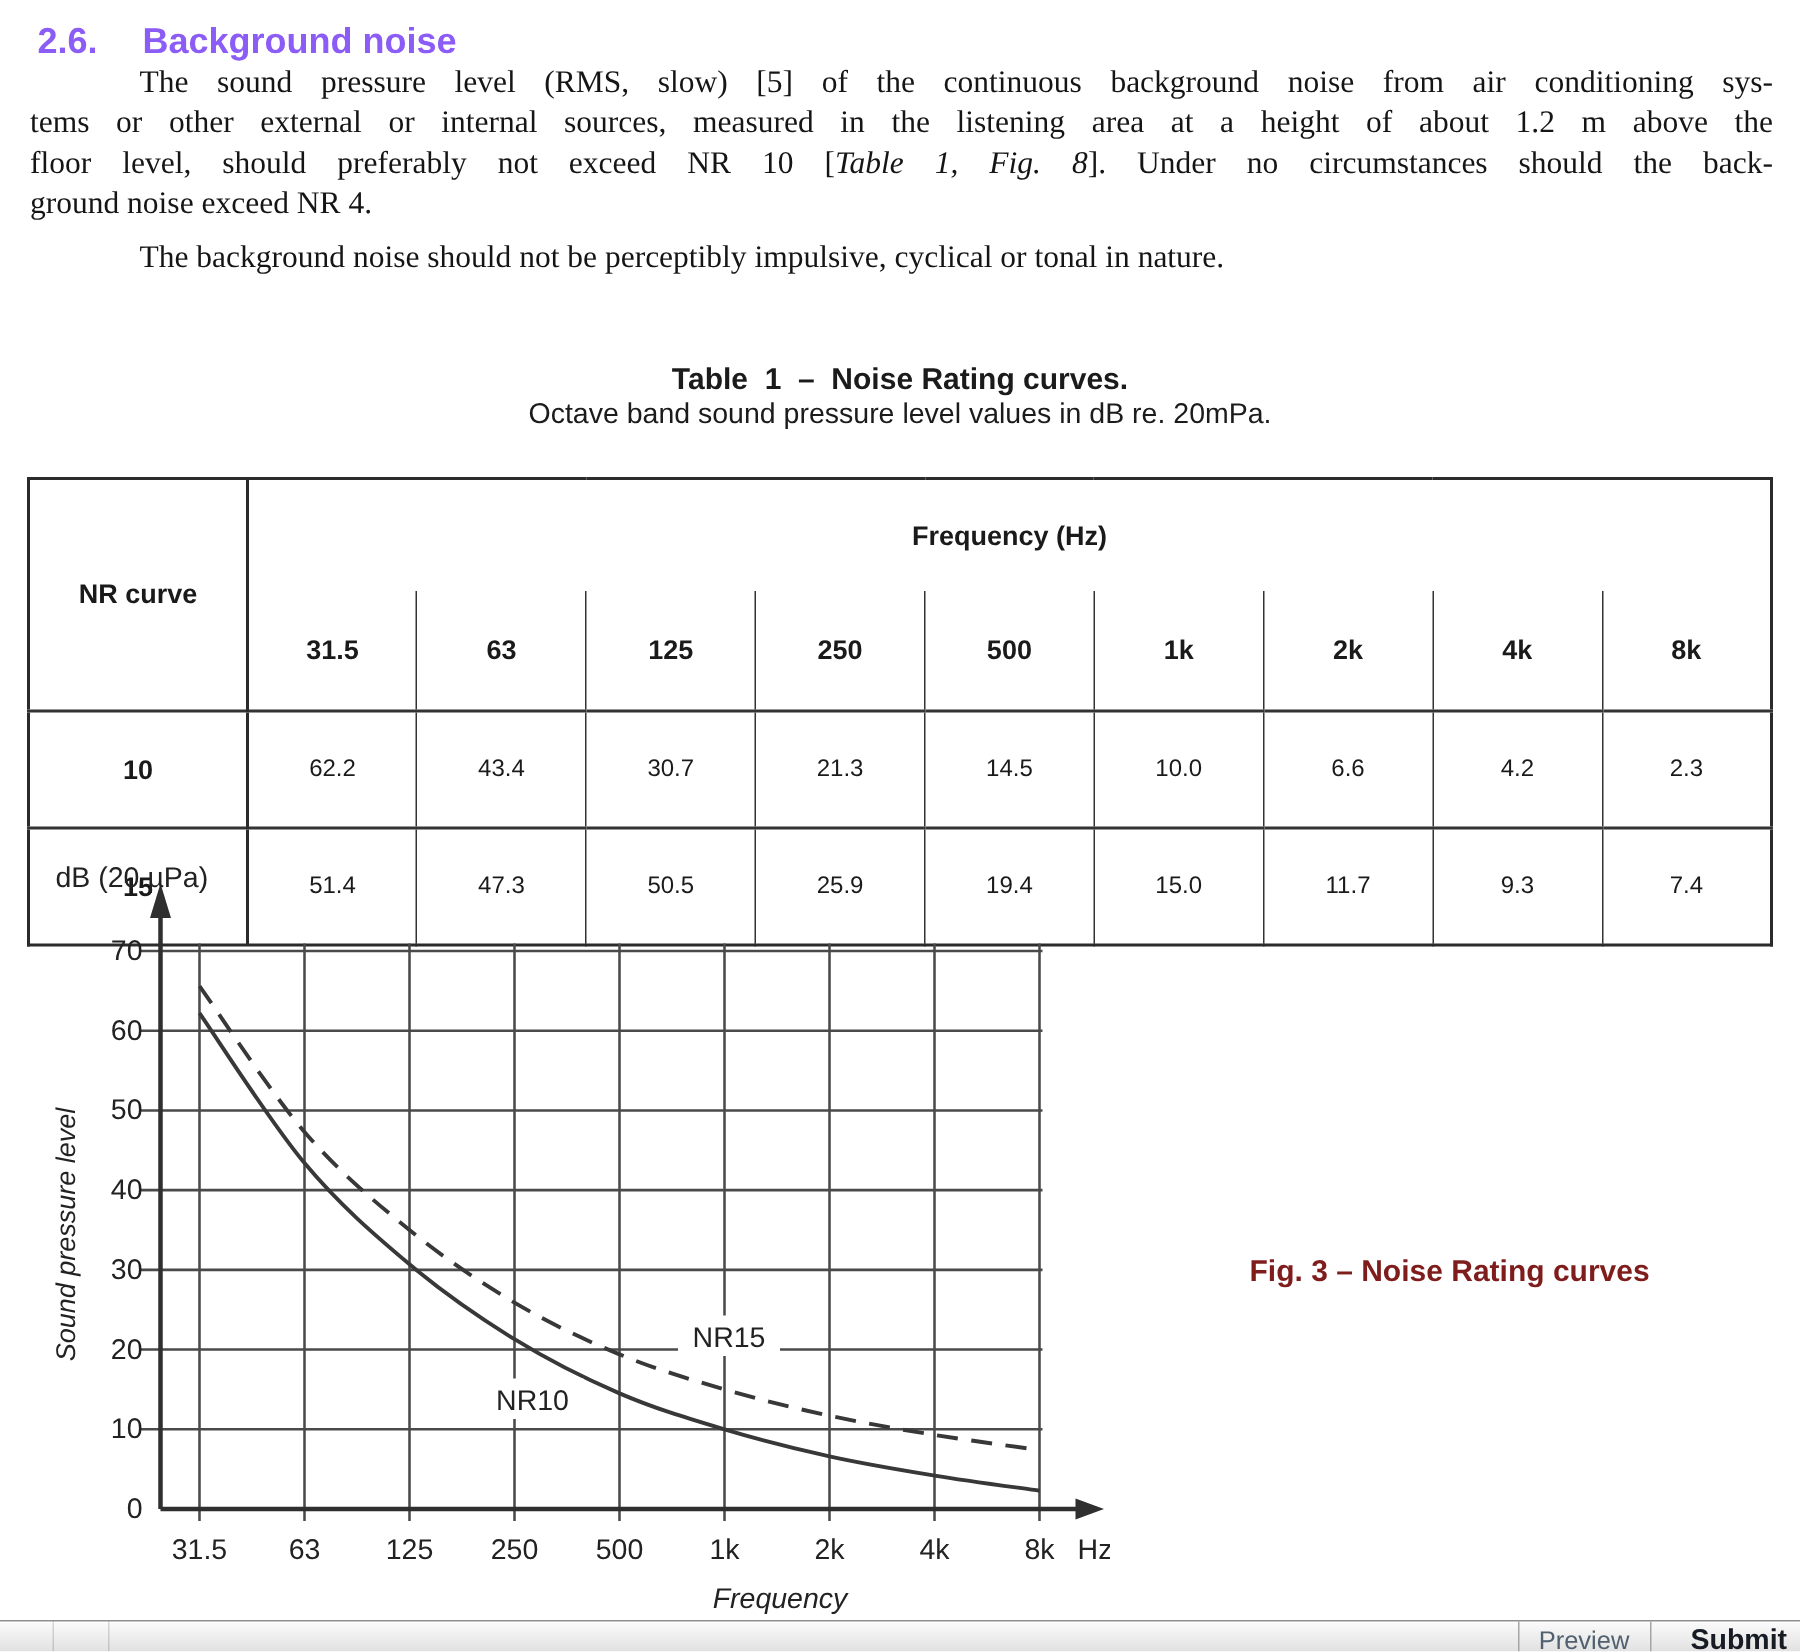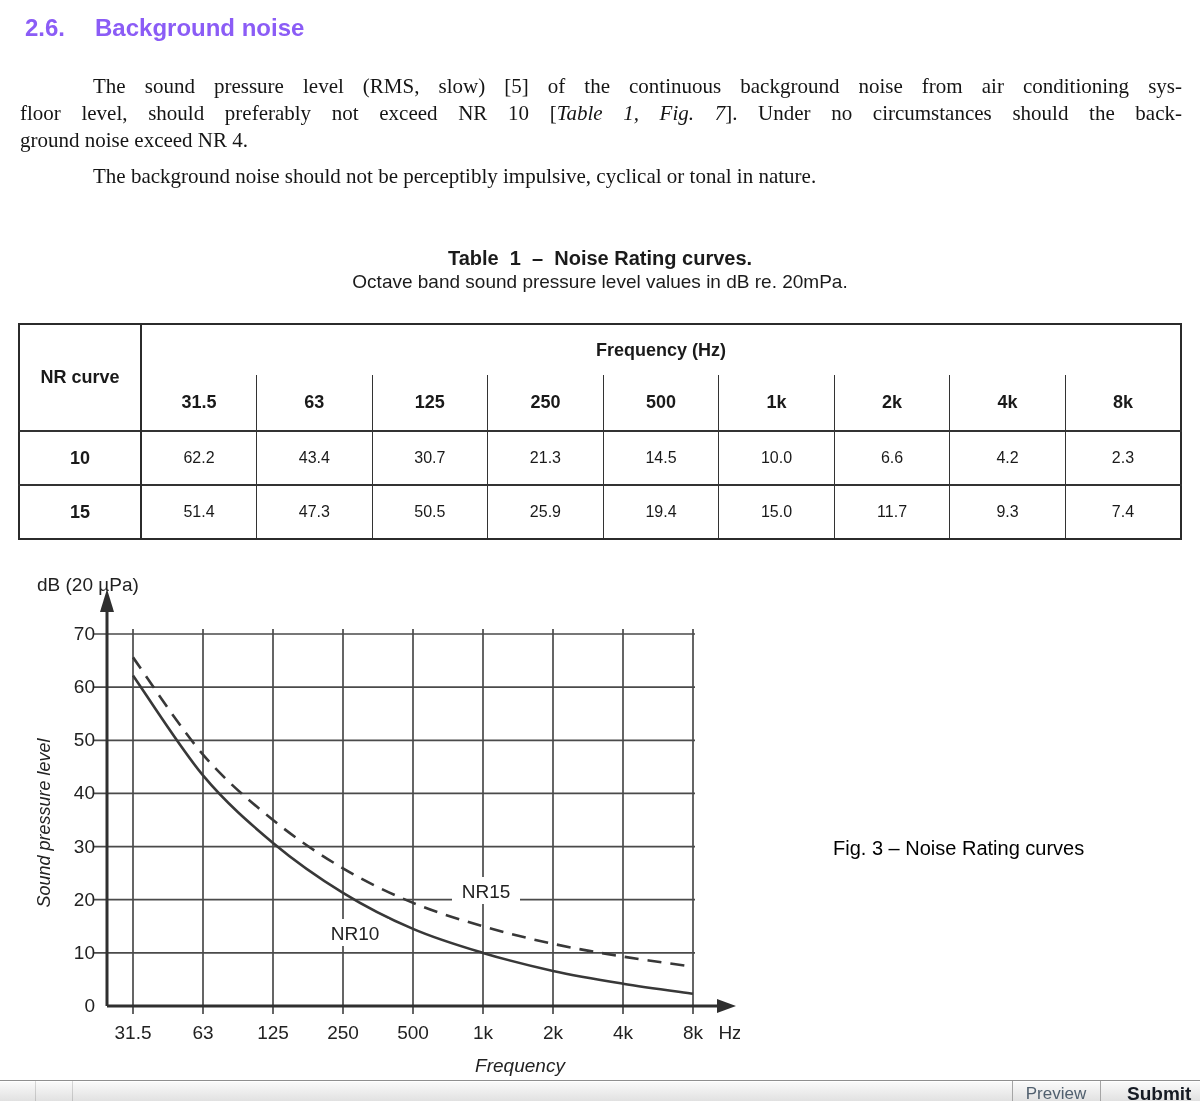--- a/index.html
+++ b/index.html
@@ -6,53 +6,53 @@
   .page{position:relative;width:1200px;height:1101px;background:#ffffff;overflow:hidden;
         font-family:"Liberation Serif","DejaVu Serif",serif;color:#141414;}
 
   
   .heading{margin:14px 0 0 25px;display:flex;
            font-family:"Liberation Sans","DejaVu Sans",sans-serif;
            font-weight:bold;font-size:24px;line-height:27px;color:#8b5cf6;}
   .heading .num{width:70px;}
 
   
-  .paragraphs{margin:32px 18px 0 20px;width:1162px;}
+  .paragraphs{margin:0 18px 0 20px;width:1162px;}
   .paragraph + .paragraph{margin-top:9px;}
   .para-line{font-size:21px;line-height:27px;color:#151515;}
   .para-line.justified{text-align:justify;text-align-last:justify;}
   .para-line.first-line{text-indent:73px;}
   .it{font-style:italic;}
 
   
   .table-title{margin-top:56px;text-align:center;
                font-family:"Liberation Sans","DejaVu Sans",sans-serif;color:#1b1b1b;}
   .table-title .t1{font-weight:bold;font-size:20px;line-height:24px;white-space:pre-wrap;}
   .table-title .t2{font-size:19px;line-height:24px;}
 
   
   .nr-table{margin:29px 0 0 18px;width:1164px;border-collapse:collapse;table-layout:fixed;
             font-family:"Liberation Sans","DejaVu Sans",sans-serif;color:#1a1a1a;}
   .nr-table{border:2.5px solid #2b2b2b;}
-  .nr-table th,.nr-table td{border:1.7px solid #333;text-align:center;vertical-align:middle;padding:4px;}
+  .nr-table th,.nr-table td{border:1.7px solid #333;text-align:center;vertical-align:middle;padding:16px;}
   .nr-table th.corner{width:112px;border-right:2.5px solid #2b2b2b;font-size:18px;}
   .nr-table th.group{border-bottom:none;height:42px;font-size:18px;}
   .nr-table tr.subheader th{border-top:none;height:47px;font-size:18px;}
   .nr-table tbody td,.nr-table tbody th{height:44px;}
   .nr-table tbody th.nr-cell{font-size:18px;font-weight:bold;border-right:2.5px solid #2b2b2b;}
   .nr-table tbody td{font-size:16px;font-weight:normal;}
   .nr-table tbody tr td,.nr-table tbody tr th{border-top-width:2.2px;}
 
   
   .chart-svg{position:absolute;left:20px;top:565px;}
   .chart-svg text{font-family:"Liberation Sans","DejaVu Sans",sans-serif;fill:#222;}
 
   .fig-caption{position:absolute;left:833px;top:837px;
                font-family:"Liberation Sans","DejaVu Sans",sans-serif;
-               font-weight:normal;font-size:20px;color:#000000;text-align:center;}
+               font-weight:bold;font-size:20px;color:#7f1d1d;text-align:center;}
 
   
   .footer-bar{position:absolute;left:0;top:1080px;width:1200px;height:34px;
               background:linear-gradient(#fbfbfb,#cfcfcf);
               border-top:1px solid #8f8f8f;box-shadow:inset 0 1px 0 #ffffff;
               font-family:"Liberation Sans","DejaVu Sans",sans-serif;}
   .footer-divider{position:absolute;top:0;width:1px;height:34px;background:#a5a5a5;}
   .footer-divider.light{background:rgba(0,0,0,0.14);}
   .btn-preview{position:absolute;left:1013px;top:3px;width:86px;text-align:center;
                font-size:17px;color:#51606f;cursor:pointer;}
@@ -65,21 +65,22 @@
 <div class="page">
 
   <div class="heading">
     <span class="num">2.6.</span>
     <span>Background noise</span>
   </div>
 
   <div class="paragraphs">
       <div class="paragraph">
         <div class="para-line first-line justified"><span>The sound pressure level (RMS, slow) [5] of the continuous background noise from air conditioning sys-</span></div>
-        <div class="para-line justified"><span>floor level, should preferably not exceed NR 10 [</span><span class="it">Table 1, Fig. 7</span><span>].  Under no circumstances should the back-</span></div>
+        <div class="para-line justified"><span>tems or other external or internal sources, measured in the listening area at a height of about 1.2 m above the</span></div>
+        <div class="para-line justified"><span>floor level, should preferably not exceed NR 10 [</span><span class="it">Table 1, Fig. 8</span><span>].  Under no circumstances should the back-</span></div>
         <div class="para-line"><span>ground noise exceed NR 4.</span></div>
       </div>
       <div class="paragraph">
         <div class="para-line first-line"><span>The background noise should not be perceptibly impulsive, cyclical or tonal in nature.</span></div>
       </div>
     </div>
 
   <div class="table-title">
     <div class="t1">Table  1  –  Noise Rating curves.</div>
     <div class="t2">Octave band sound pressure level values in dB re. 20mPa.</div>

